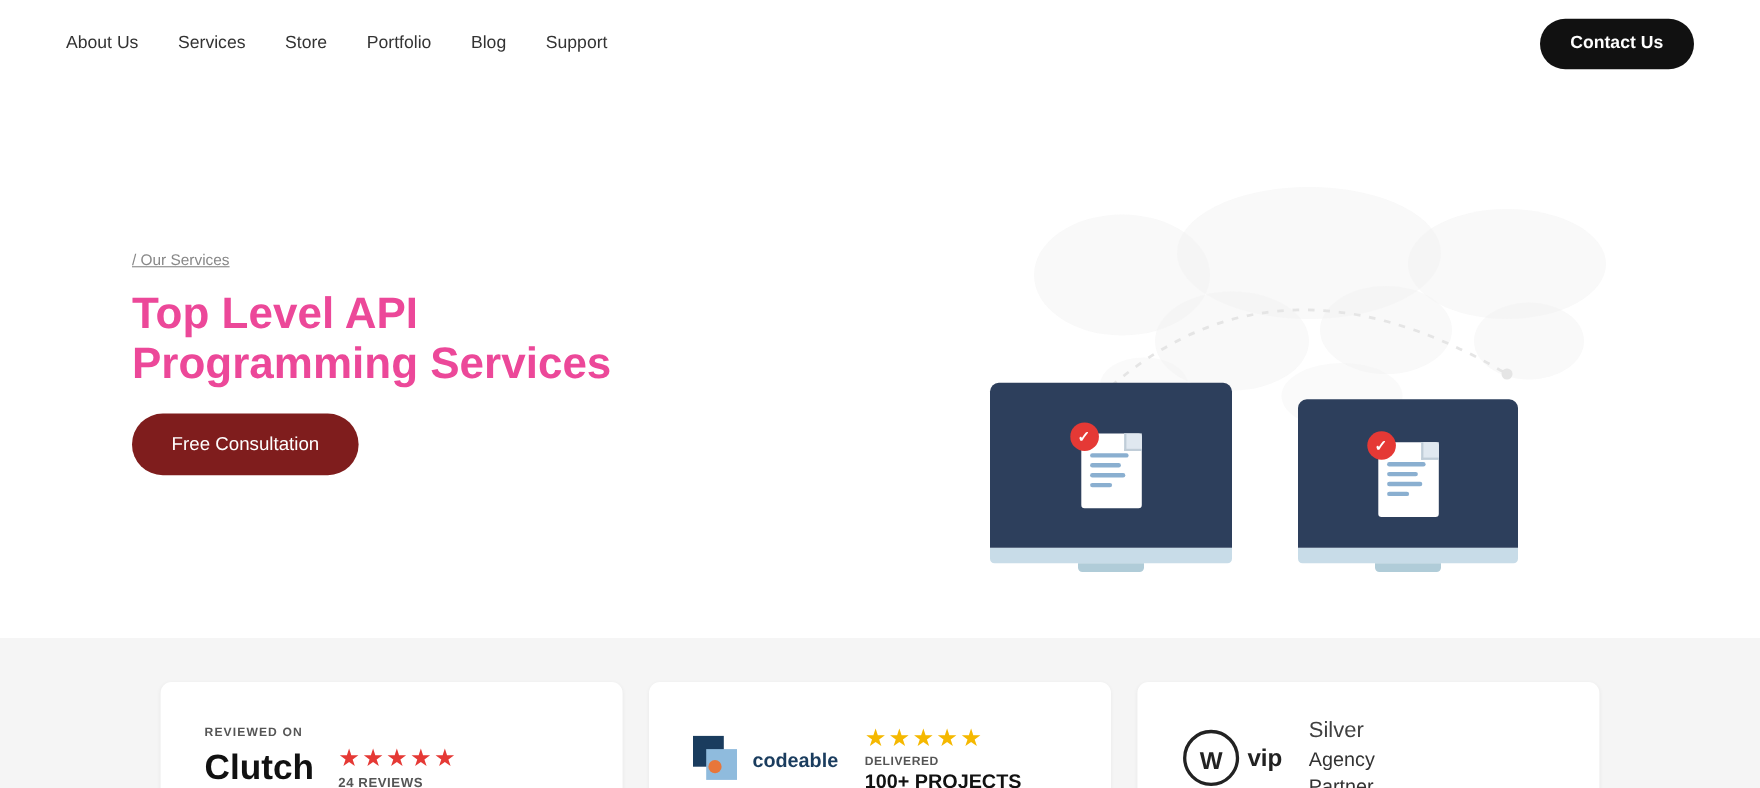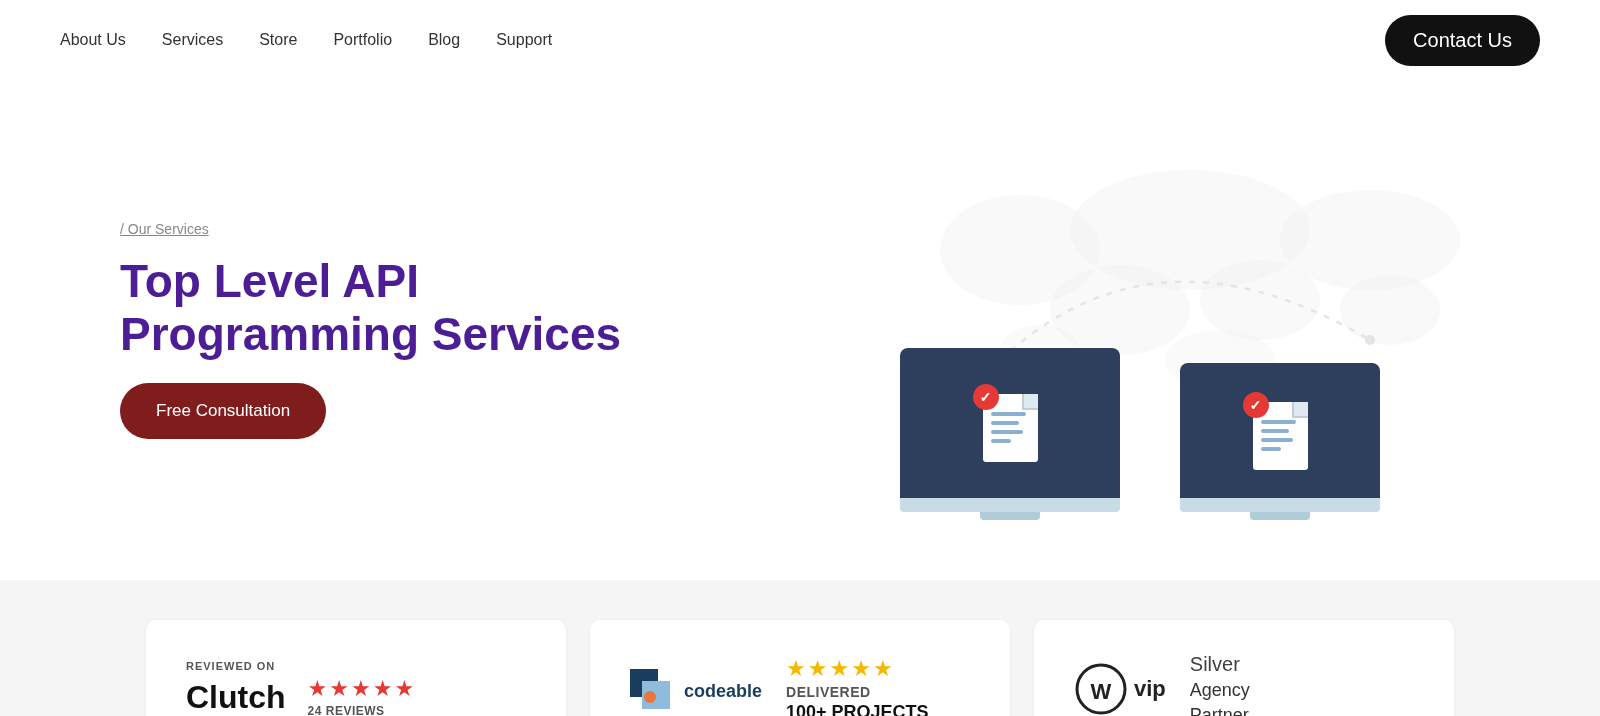--- a/index.html
+++ b/index.html
@@ -46,23 +46,23 @@
       font-size: 16px;
       font-weight: 400;
       margin-top: 36px;
     }
     .contact-btn {
       background: #111;
       color: #fff;
       border: none;
       border-radius: 50px;
       padding: 14px 28px;
-      font-size: 20px;
+      font-size: 16px;
       cursor: pointer;
-      font-weight: 400;
+      font-weight: 700;
     }
 
     
     .hero {
       background: #fff;
       display: flex;
       align-items: center;
       justify-content: space-between;
       padding: 60px 120px 60px 120px;
       min-height: 500px;
@@ -71,24 +71,24 @@
     .hero-content {
       max-width: 520px;
     }
     .breadcrumb {
       font-size: 14px;
       color: #888;
       margin-bottom: 18px;
       text-decoration: underline;
     }
     .hero-title {
-      font-size: 46px;
+      font-size: 40px;
       font-weight: 800;
       line-height: 1.15;
-      color: #4c1d95;
+      color: #ec4899;
       margin-bottom: 22px;
     }
     .hero-desc {
       font-size: 16px;
       color: #555;
       line-height: 1.6;
       margin-bottom: 36px;
       max-width: 480px;
     }
     .cta-btn {
@@ -276,21 +276,21 @@
       bottom: 6px; left: 14px;
       z-index: 2;
     }
     .codeable-text {
       font-size: 18px;
       font-weight: 700;
       color: #1a3c5e;
       margin-top: 4px;
     }
     .delivered-label {
-      font-size: 14px;
+      font-size: 11px;
       color: #555;
       font-weight: 600;
       letter-spacing: 0.5px;
       text-transform: uppercase;
     }
     .projects-text {
       font-size: 18px;
       font-weight: 700;
       color: #111;
     }

